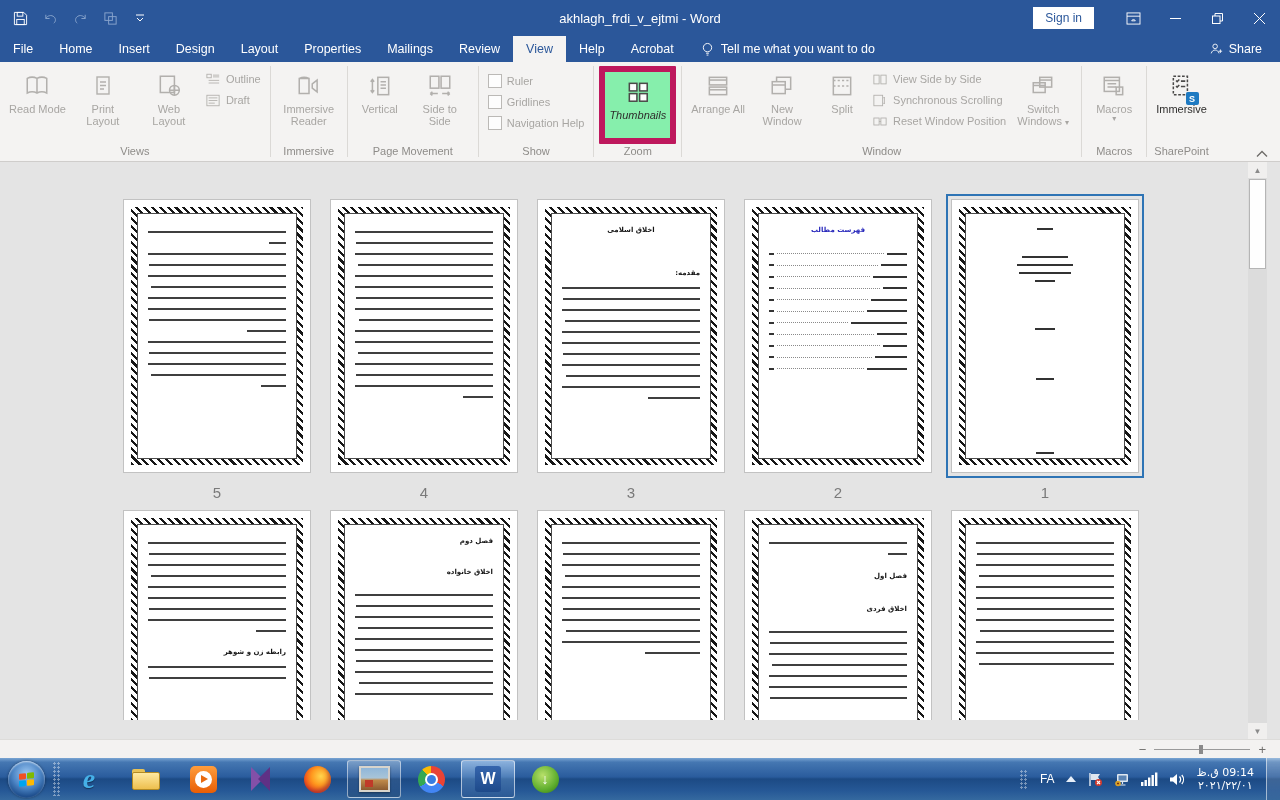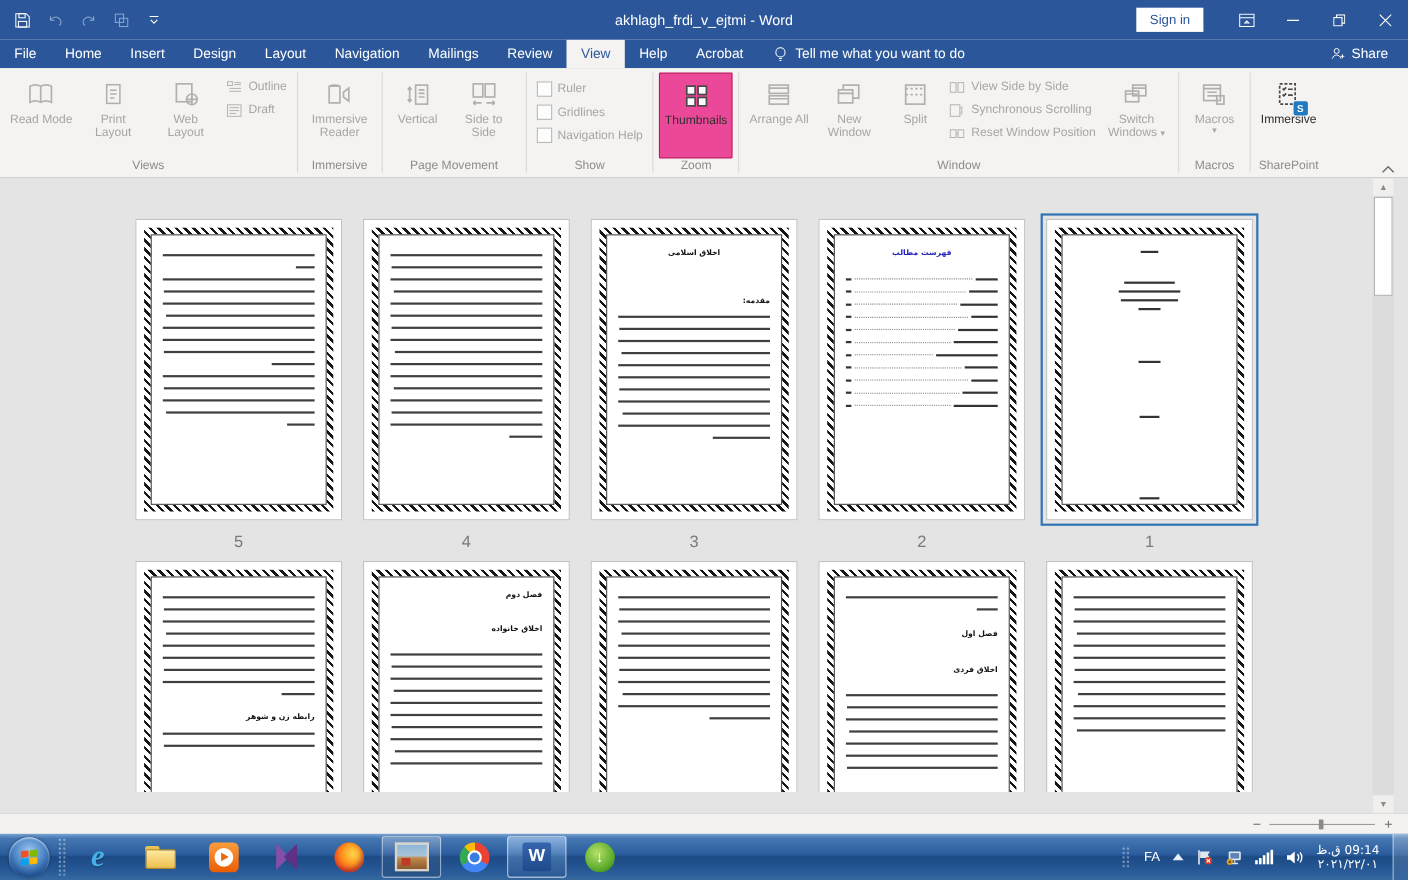--- a/index.html
+++ b/index.html
@@ -25,21 +25,21 @@
 
   
   .ribbon{height:99px;background:#f4f3f2;border-bottom:1px solid #cfcdcb;display:flex;position:relative;flex:0 0 auto;}
   .rgroup{display:flex;flex-direction:column;padding:0 3px;}
   .rbody{flex:1;display:flex;align-items:stretch;padding:4px 2px 0 2px;}
   .rlabel{text-align:center;font-size:11px;color:#8e8c89;padding:1px 4px 4px;}
   .rsep{width:1px;background:#dbd9d6;margin:4px 0;}
   .bb{min-width:46px;padding:3px 4px 2px;display:flex;flex-direction:column;align-items:center;}
   .bb .ic{height:34px;display:flex;align-items:center;justify-content:center;color:#b2b0ad;}
   .bb .lb{font-size:11px;line-height:12px;text-align:center;color:#a8a6a3;max-width:58px;}
-  .bb.on{background:#ec4899;border:1px solid #be185d;border-radius:1px;}
+  .bb.on{background:#86efac;border:6px solid #be185d;border-radius:1px;font-style:italic;}
   .bb.on .ic,.bb.en .ic{color:#4a4948;}
   .bb.on .lb,.bb.en .lb{color:#2f2e2d;}
   .smallcol{display:flex;flex-direction:column;justify-content:flex-start;gap:7px;padding:6px 4px 0;}
   .srow{display:flex;align-items:center;gap:5px;font-size:11px;color:#a8a6a3;white-space:nowrap;}
   .srow .si{width:15px;height:14px;color:#b2b0ad;display:flex;align-items:center;}
   .cb{width:12px;height:12px;border:1px solid #bbb9b6;background:#fdfdfd;flex:0 0 auto;}
   .dd{font-size:8px;color:#a8a6a3;line-height:8px;}
   .collapse{position:absolute;right:12px;bottom:3px;color:#6d6b68;font-size:11px;cursor:default;}
 
   
@@ -169,21 +169,21 @@
     </div>
   </div>
 
   <div class="tabrow">
     <div id="tabs" style="display:flex;">
         <div class="rtab">File</div>
         <div class="rtab">Home</div>
         <div class="rtab">Insert</div>
         <div class="rtab">Design</div>
         <div class="rtab">Layout</div>
-        <div class="rtab">Navigation</div>
+        <div class="rtab">Properties</div>
         <div class="rtab">Mailings</div>
         <div class="rtab">Review</div>
         <div class="rtab active">View</div>
         <div class="rtab">Help</div>
         <div class="rtab">Acrobat</div>
       </div>
     <div class="tellme">
       <span>
         <svg width="13" height="15" viewBox="0 0 14 16" fill="none" stroke="#fff">
             <circle cx="7" cy="6" r="4.5"></circle>

